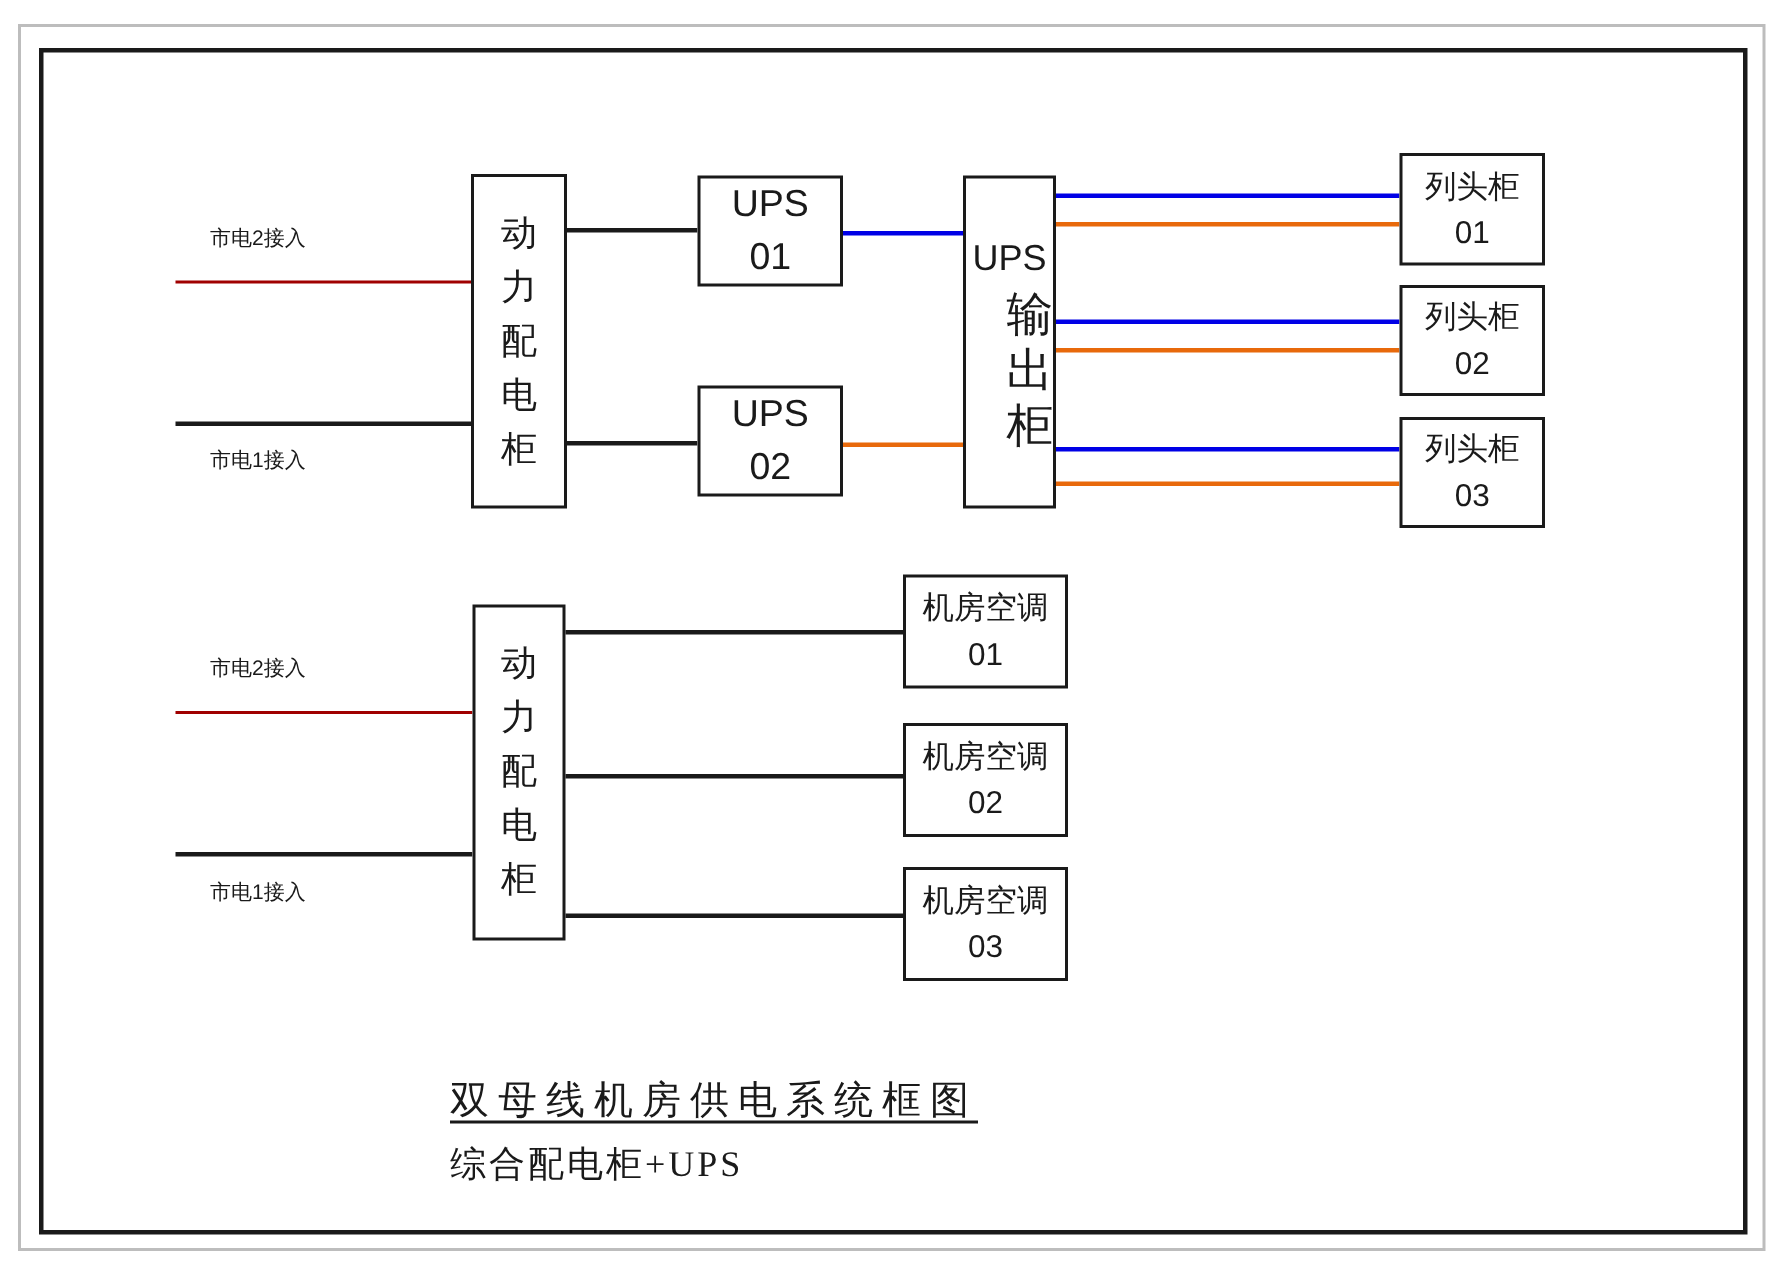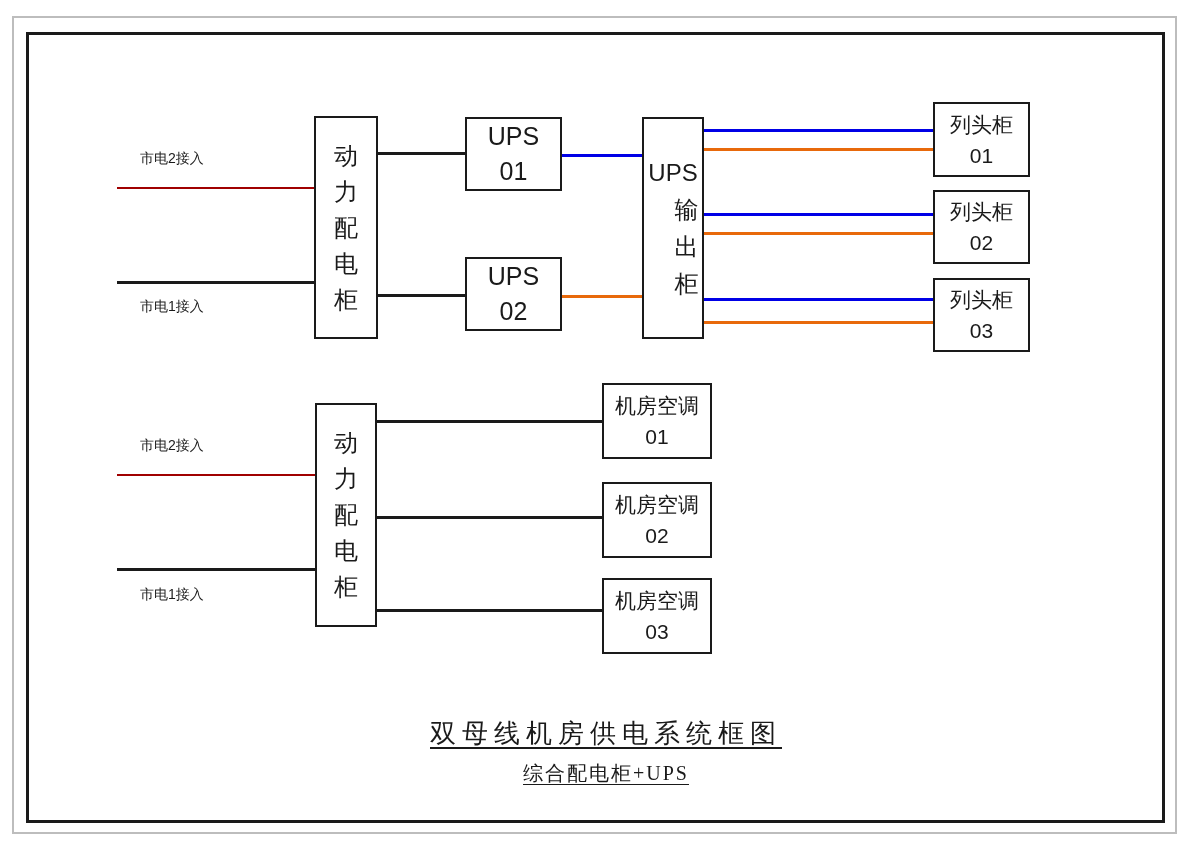--- a/index.html
+++ b/index.html
@@ -29,49 +29,48 @@
   }
   .node .vtext {
     display: inline-block;
     width: 1.15em;
     word-break: break-all;
     line-height: 36px;
     font-size: 24px;
   }
   .node.ups-unit { font-size: 25px; line-height: 35px; }
   .node.out-cab { font-size: 24px; line-height: 37px; }
-  .node.out-cab .vtext { font-size: 24px; line-height: 37px; margin-left: 27px; }
+  .node.out-cab .vtext { font-size: 31px; line-height: 37px; margin-left: 27px; }
   .node.small-cab { font-size: 21px; line-height: 31px; }
 
   .line { position: absolute; }
 
   .feed-label { position: absolute; font-size: 14px; white-space: nowrap; }
 
   #title-block {
     position: absolute;
     left: 300px;
     top: 716px;
     width: 612px;
-    text-align: center;
+    text-align: left;
     font-family: "Liberation Serif", "DejaVu Serif", serif;
   }
   #diagram-title {
     display: inline-block;
     font-size: 26px;
     letter-spacing: 6px;
     text-decoration: underline;
     text-underline-offset: 5px;
     text-decoration-thickness: 1.5px;
   }
   #diagram-subtitle {
     display: inline-block;
     margin-top: 9px;
-    font-size: 20px;
+    font-size: 24px;
     letter-spacing: 2px;
-    text-decoration: underline;
     text-underline-offset: 4px;
     text-decoration-thickness: 1.2px;
   }
 </style>
 </head>
 <body>
 
 <div id="scene">
 
   <div id="outer-frame" class="frame"></div>

